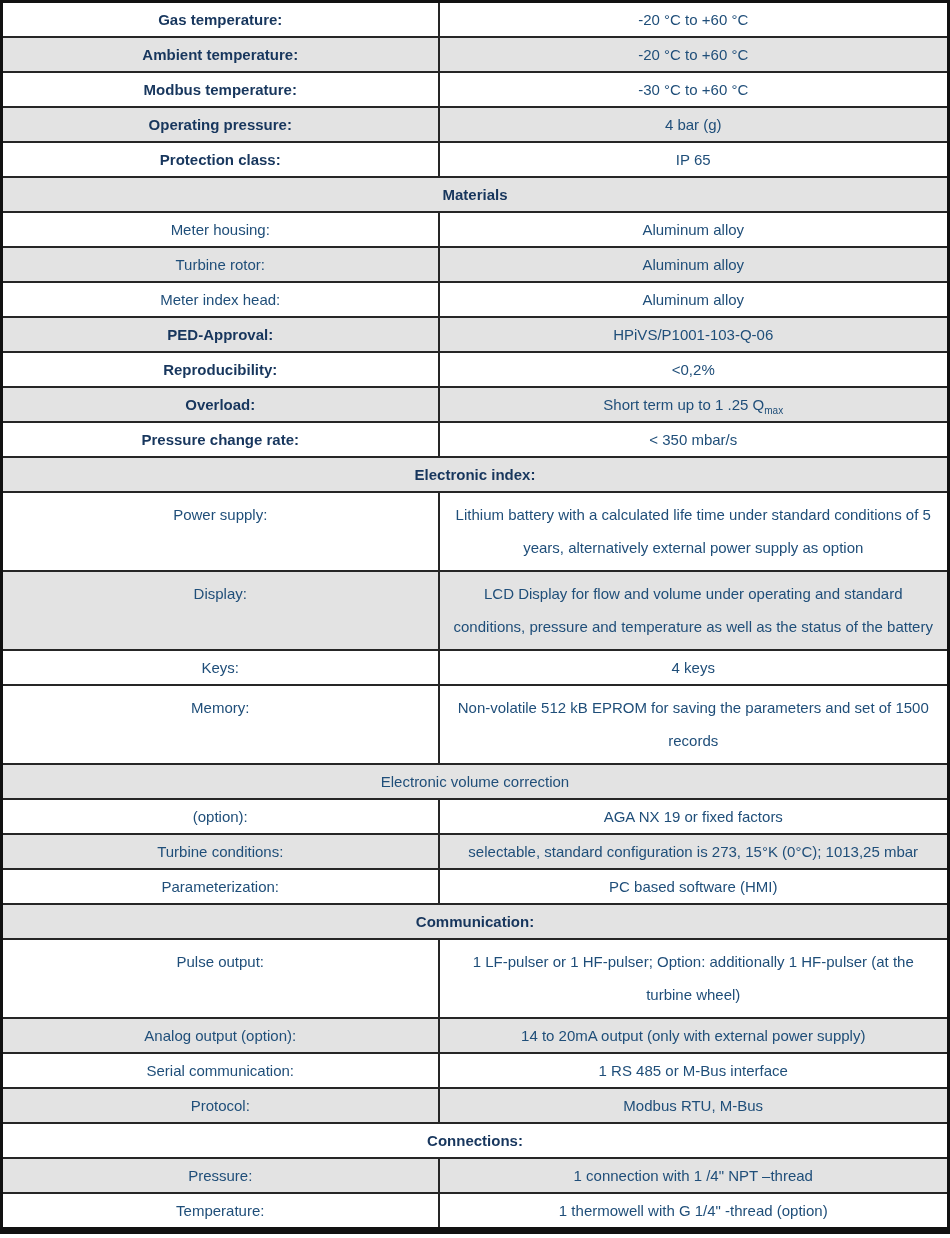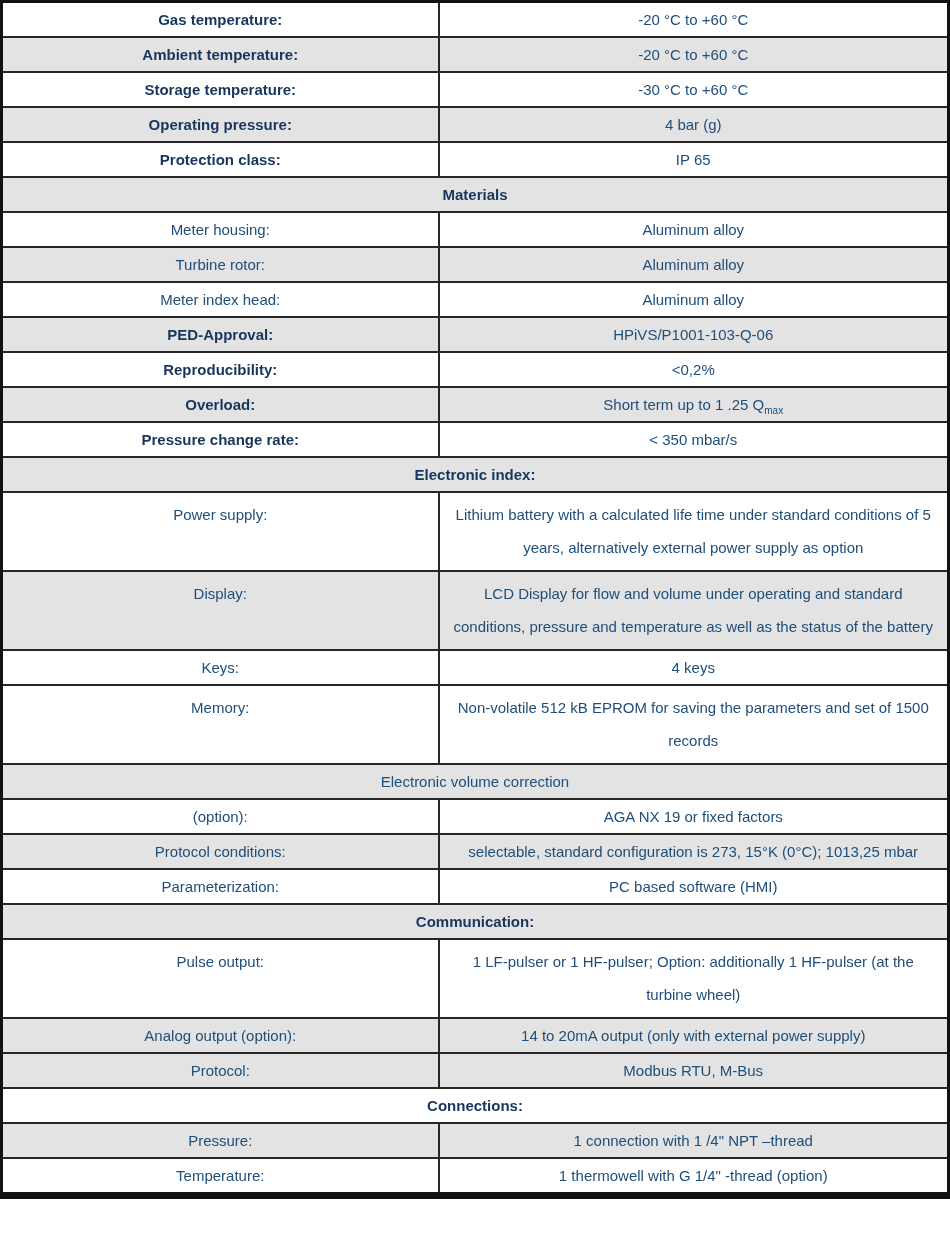--- a/index.html
+++ b/index.html
@@ -48,21 +48,21 @@
     <tbody id="spec-tbody">
         <tr class="plain">
           <td class="bold">Gas temperature:</td>
           <td><span>-20 °C to +60 °C</span></td>
         </tr>
         <tr class="shaded">
           <td class="bold">Ambient temperature:</td>
           <td><span>-20 °C to +60 °C</span></td>
         </tr>
         <tr class="plain">
-          <td class="bold">Storage temperature:</td>
+          <td class="bold">Modbus temperature:</td>
           <td><span>-30 °C to +60 °C</span></td>
         </tr>
         <tr class="shaded">
           <td class="bold">Operating pressure:</td>
           <td><span>4 bar (g)</span></td>
         </tr>
         <tr class="plain">
           <td class="bold">Protection class:</td>
           <td><span>IP 65</span></td>
         </tr>
@@ -117,37 +117,41 @@
           <td><span>Non-volatile 512 kB EPROM for saving the parameters and set of 1500 records</span></td>
         </tr>
         <tr class="shaded">
           <td colspan="2" class="">Electronic volume correction</td>
         </tr>
         <tr class="plain">
           <td class="">(option):</td>
           <td><span>AGA NX 19 or fixed factors</span></td>
         </tr>
         <tr class="shaded">
-          <td class="">Protocol conditions:</td>
+          <td class="">Turbine conditions:</td>
           <td><span>selectable, standard configuration is 273, 15°K (0°C); 1013,25 mbar</span></td>
         </tr>
         <tr class="plain">
           <td class="">Parameterization:</td>
           <td><span>PC based software (HMI)</span></td>
         </tr>
         <tr class="shaded">
           <td colspan="2" class="bold">Communication:</td>
         </tr>
         <tr class="plain tall">
           <td class="">Pulse output:</td>
           <td><span>1 LF-pulser or 1 HF-pulser; Option: additionally 1 HF-pulser (at the turbine wheel)</span></td>
         </tr>
         <tr class="shaded">
           <td class="">Analog output (option):</td>
           <td><span>14 to 20mA output (only with external power supply)</span></td>
+        </tr>
+        <tr class="plain">
+          <td class="">Serial communication:</td>
+          <td><span>1 RS 485 or M-Bus interface</span></td>
         </tr>
         <tr class="shaded">
           <td class="">Protocol:</td>
           <td><span>Modbus RTU, M-Bus</span></td>
         </tr>
         <tr class="plain">
           <td colspan="2" class="bold">Connections:</td>
         </tr>
         <tr class="shaded">
           <td class="">Pressure:</td>

